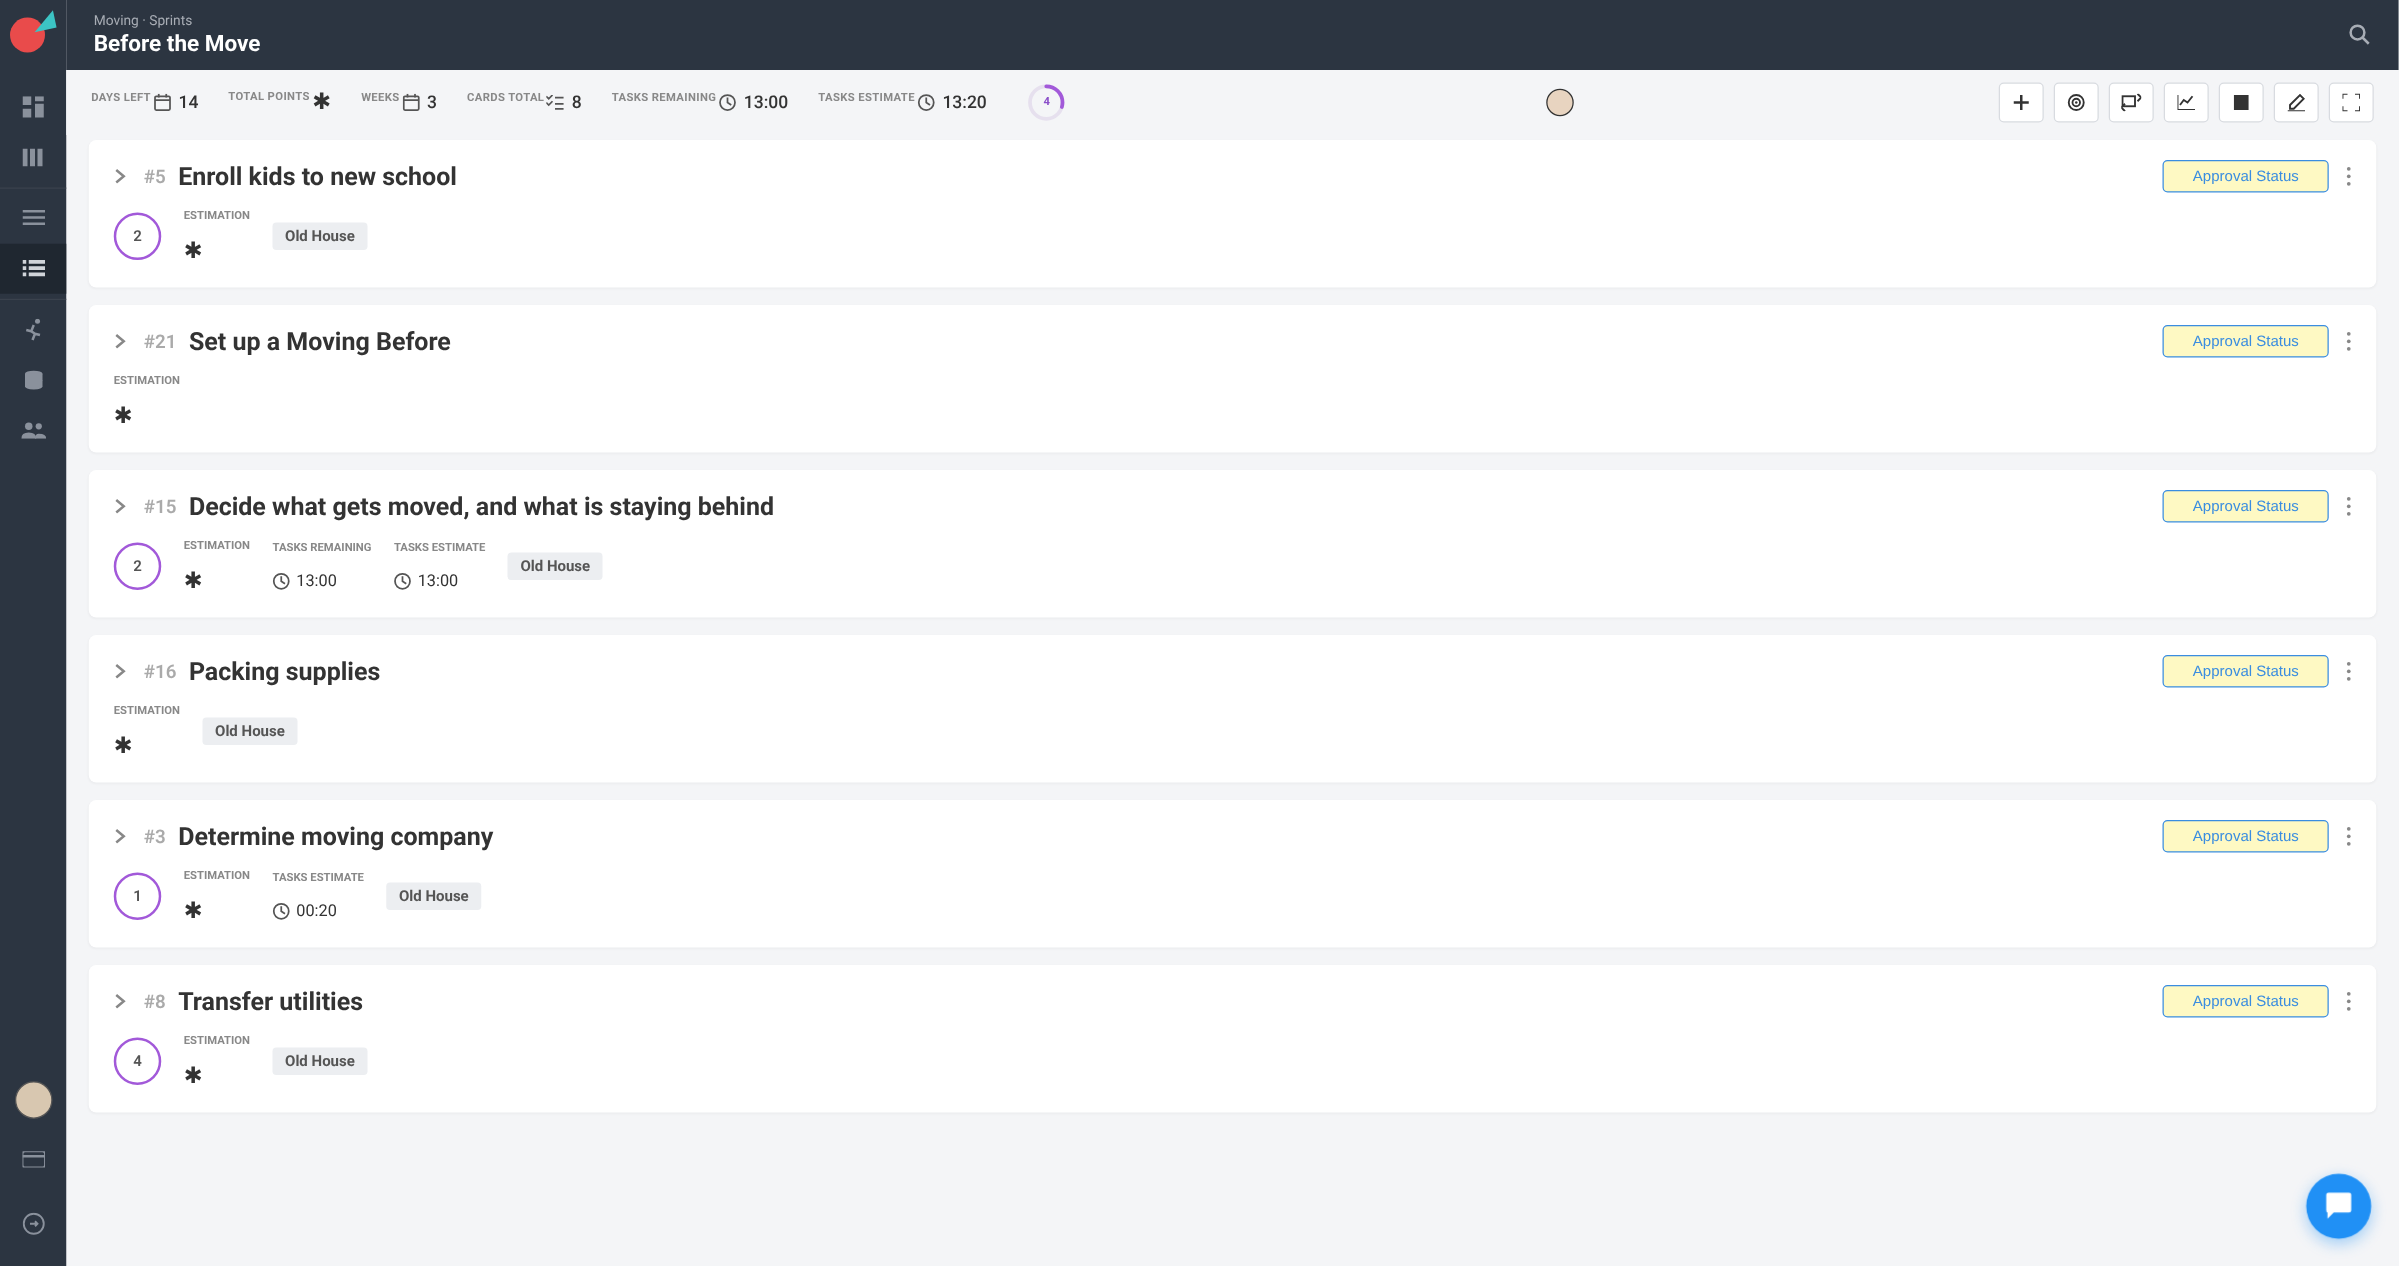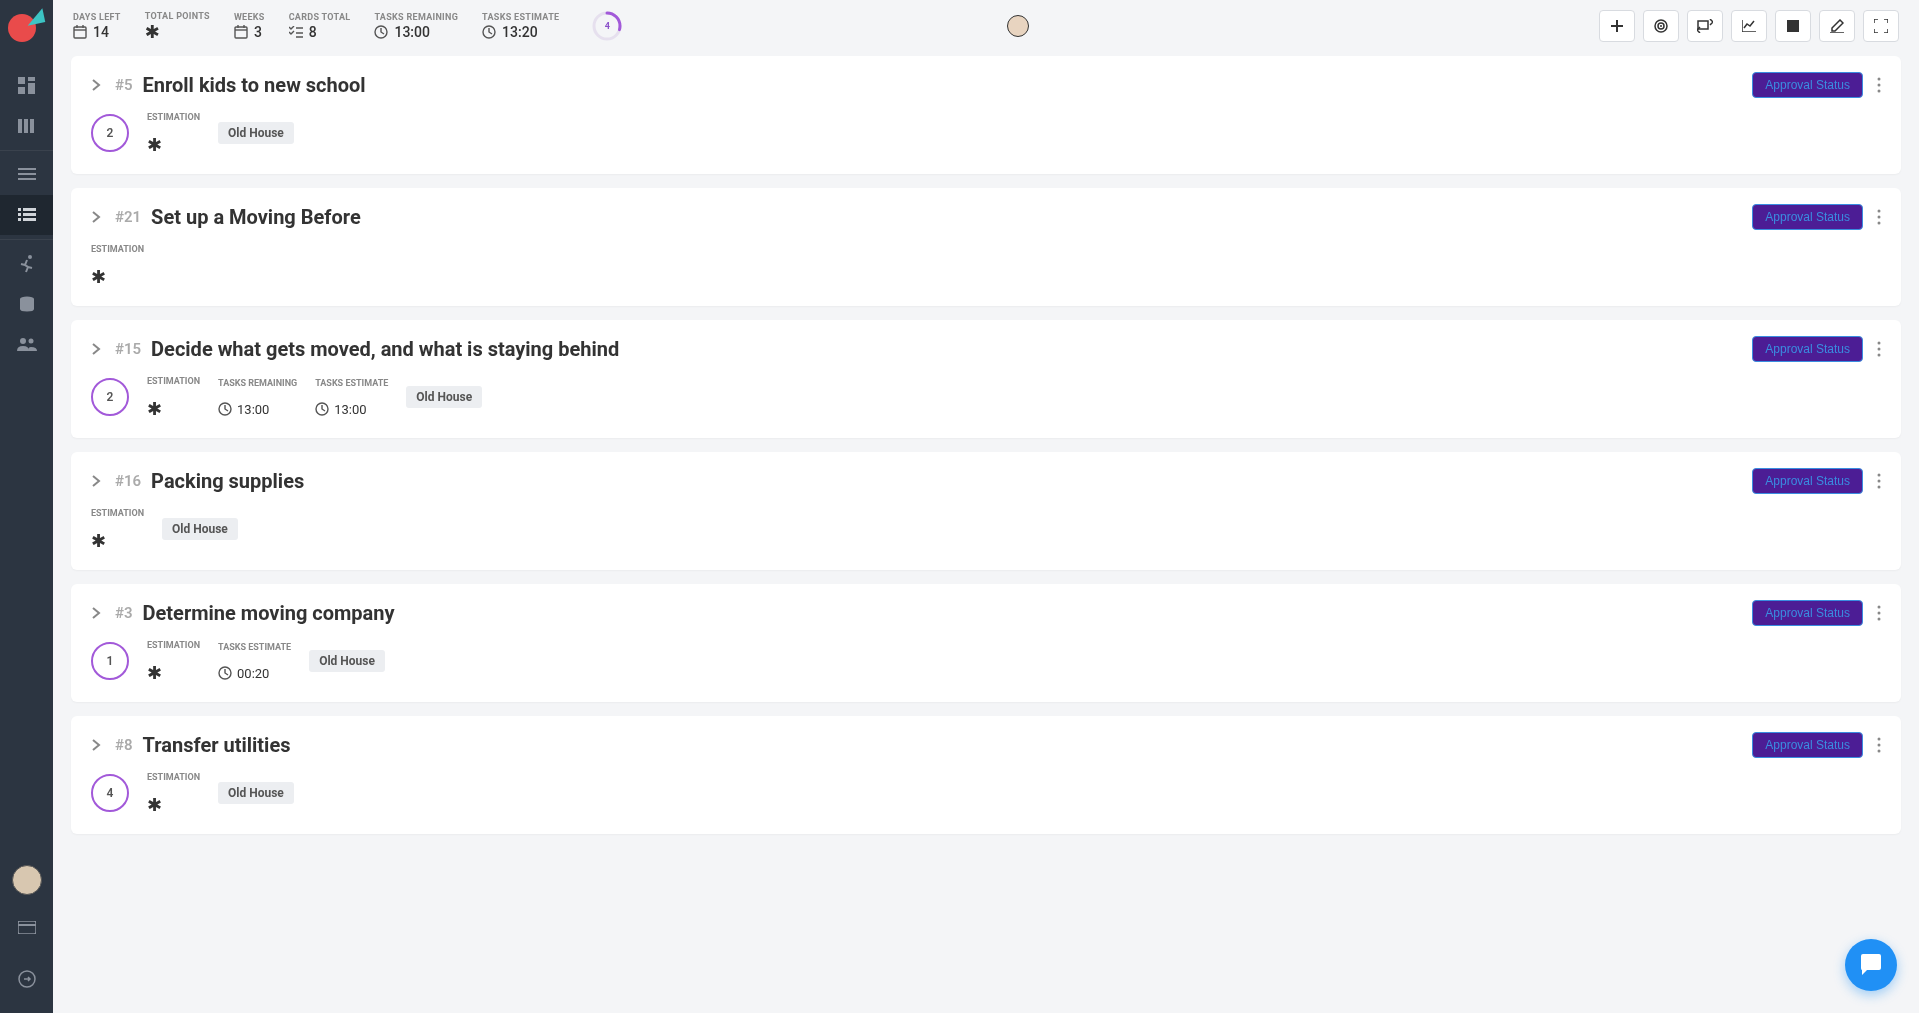--- a/index.html
+++ b/index.html
@@ -25,21 +25,21 @@
 
 .top-header { height: 56px; background: #2c3541; display: flex; align-items: center; padding: 0 22px; color: #fff; }
 .breadcrumb { font-size: 11px; color: #a8adb5; margin-bottom: 2px; }
 .page-title { font-size: 18px; font-weight: 700; color: #fff; }
 .header-left { display: flex; flex-direction: column; }
 .header-right { margin-left: auto; display: flex; align-items: center; gap: 18px; }
 .search-icon { color: #a8adb5; cursor: pointer; }
 
 
 .stats-bar { display: flex; align-items: center; padding: 10px 20px; background: #f4f5f7; gap: 24px; }
-.stat { display: flex; flex-direction: column; gap: 2px; }
+.stat { display: flex; flex-direction: row; gap: 2px; }
 .stat-label { font-size: 9px; font-weight: 700; color: #888; text-transform: uppercase; letter-spacing: 0.3px; }
 .stat-value { display: flex; align-items: center; gap: 6px; font-size: 14px; color: #333; font-weight: 500; text-align: right; }
 .stat-icon { color: #555; }
 .progress-ring { width: 32px; height: 32px; position: relative; margin-left: 8px; }
 .progress-ring svg { transform: rotate(-90deg); }
 .progress-label { position: absolute; top: 50%; left: 50%; transform: translate(-50%, -50%); font-size: 9px; font-weight: 700; color: #8a4fc9; }
 .avatar-stat { width: 22px; height: 22px; border-radius: 50%; background: #e8d4c0; border: 1px solid #333; margin-left: 360px;}
 .toolbar { margin-left: auto; display: flex; gap: 8px; }
 .toolbar-btn { width: 36px; height: 32px; background: #fff; border: 1px solid #d8dbe0; border-radius: 4px; display: flex; align-items: center; justify-content: center; cursor: pointer; color: #333; }
 
@@ -47,21 +47,21 @@
 .cards-area { flex: 1; overflow-y: auto; padding: 4px 18px 18px 18px; }
 .cards-area::-webkit-scrollbar { width: 10px; }
 .cards-area::-webkit-scrollbar-thumb { background: #c5c9cf; border-radius: 5px; }
 
 .card { background: #fff; border-radius: 6px; margin-bottom: 14px; padding: 16px 20px 20px 20px; box-shadow: 0 1px 2px rgba(0,0,0,0.04); }
 .card-header { display: flex; align-items: center; gap: 10px; }
 .expand-icon { color: #888; cursor: pointer; width: 14px; }
 .card-id { color: #aaa; font-size: 15px; font-weight: 600; }
 .card-title { font-size: 20px; font-weight: 700; color: #333; }
 .card-actions { margin-left: auto; display: flex; align-items: center; gap: 14px; }
-.approval-btn { border: 1px solid #3a8de0; color: #3a8de0; background: #4c1d95; font-size: 12px; padding: 5px 12px; border-radius: 4px; cursor: pointer; }
+.approval-btn { border: 1px solid #3a8de0; color: #3a8de0; background: #fef9c3; font-size: 12px; padding: 5px 23px; border-radius: 4px; cursor: pointer; }
 .more-btn { color: #888; cursor: pointer; }
 
 .card-body { display: flex; align-items: center; gap: 18px; margin-top: 14px; }
 .progress-circle { width: 38px; height: 38px; border-radius: 50%; border: 2.5px solid #a259d9; display: flex; align-items: center; justify-content: center; font-size: 12px; font-weight: 600; color: #555; flex-shrink: 0; }
 .mini-stat { display: flex; flex-direction: column; gap: 14px; }
 .mini-stat-label { font-size: 9px; font-weight: 700; color: #888; text-transform: uppercase; }
 .mini-stat-value { display: flex; align-items: center; gap: 5px; font-size: 13px; color: #333; }
 .tag { background: #eceef1; color: #555; font-size: 12px; padding: 4px 10px; border-radius: 3px; font-weight: bold; }
 
 .asterisk-icon { font-size: 18px; color: #333; line-height: 1; }
@@ -149,20 +149,34 @@
         <svg width="18" height="18" viewBox="0 0 18 18">
             <circle cx="9" cy="9" r="8" fill="none" stroke="currentColor" stroke-width="1.5"></circle>
             <path d="M 6 9 L 12 9 M 10 7 L 12 9 L 10 11" stroke="currentColor" stroke-width="1.5" fill="none"></path>
           </svg>
       </div>
     </div>
   </div>
 
   <div class="main">
 
+    <div class="top-header">
+      <div class="header-left">
+        <div class="breadcrumb">Moving · Sprints</div>
+        <div class="page-title">Before the Move</div>
+      </div>
+      <div class="header-right">
+        <div class="search-icon">
+          <svg width="18" height="18" viewBox="0 0 18 18">
+              <circle cx="7" cy="7" r="5.5" fill="none" stroke="currentColor" stroke-width="2"></circle>
+              <line x1="11" y1="11" x2="16" y2="16" stroke="currentColor" stroke-width="2"></line>
+            </svg>
+        </div>
+      </div>
+    </div>
 
     <div class="stats-bar">
       <div class="stat">
         <div class="stat-label">DAYS LEFT</div>
         <div class="stat-value">
             <svg class="stat-icon" width="14" height="14" viewBox="0 0 14 14">
               <rect x="1" y="2" width="12" height="11" rx="1" fill="none" stroke="currentColor" stroke-width="1.4"></rect>
               <line x1="1" y1="5" x2="13" y2="5" stroke="currentColor" stroke-width="1.4"></line>
               <line x1="4" y1="0" x2="4" y2="3" stroke="currentColor" stroke-width="1.4"></line>
               <line x1="10" y1="0" x2="10" y2="3" stroke="currentColor" stroke-width="1.4"></line>

